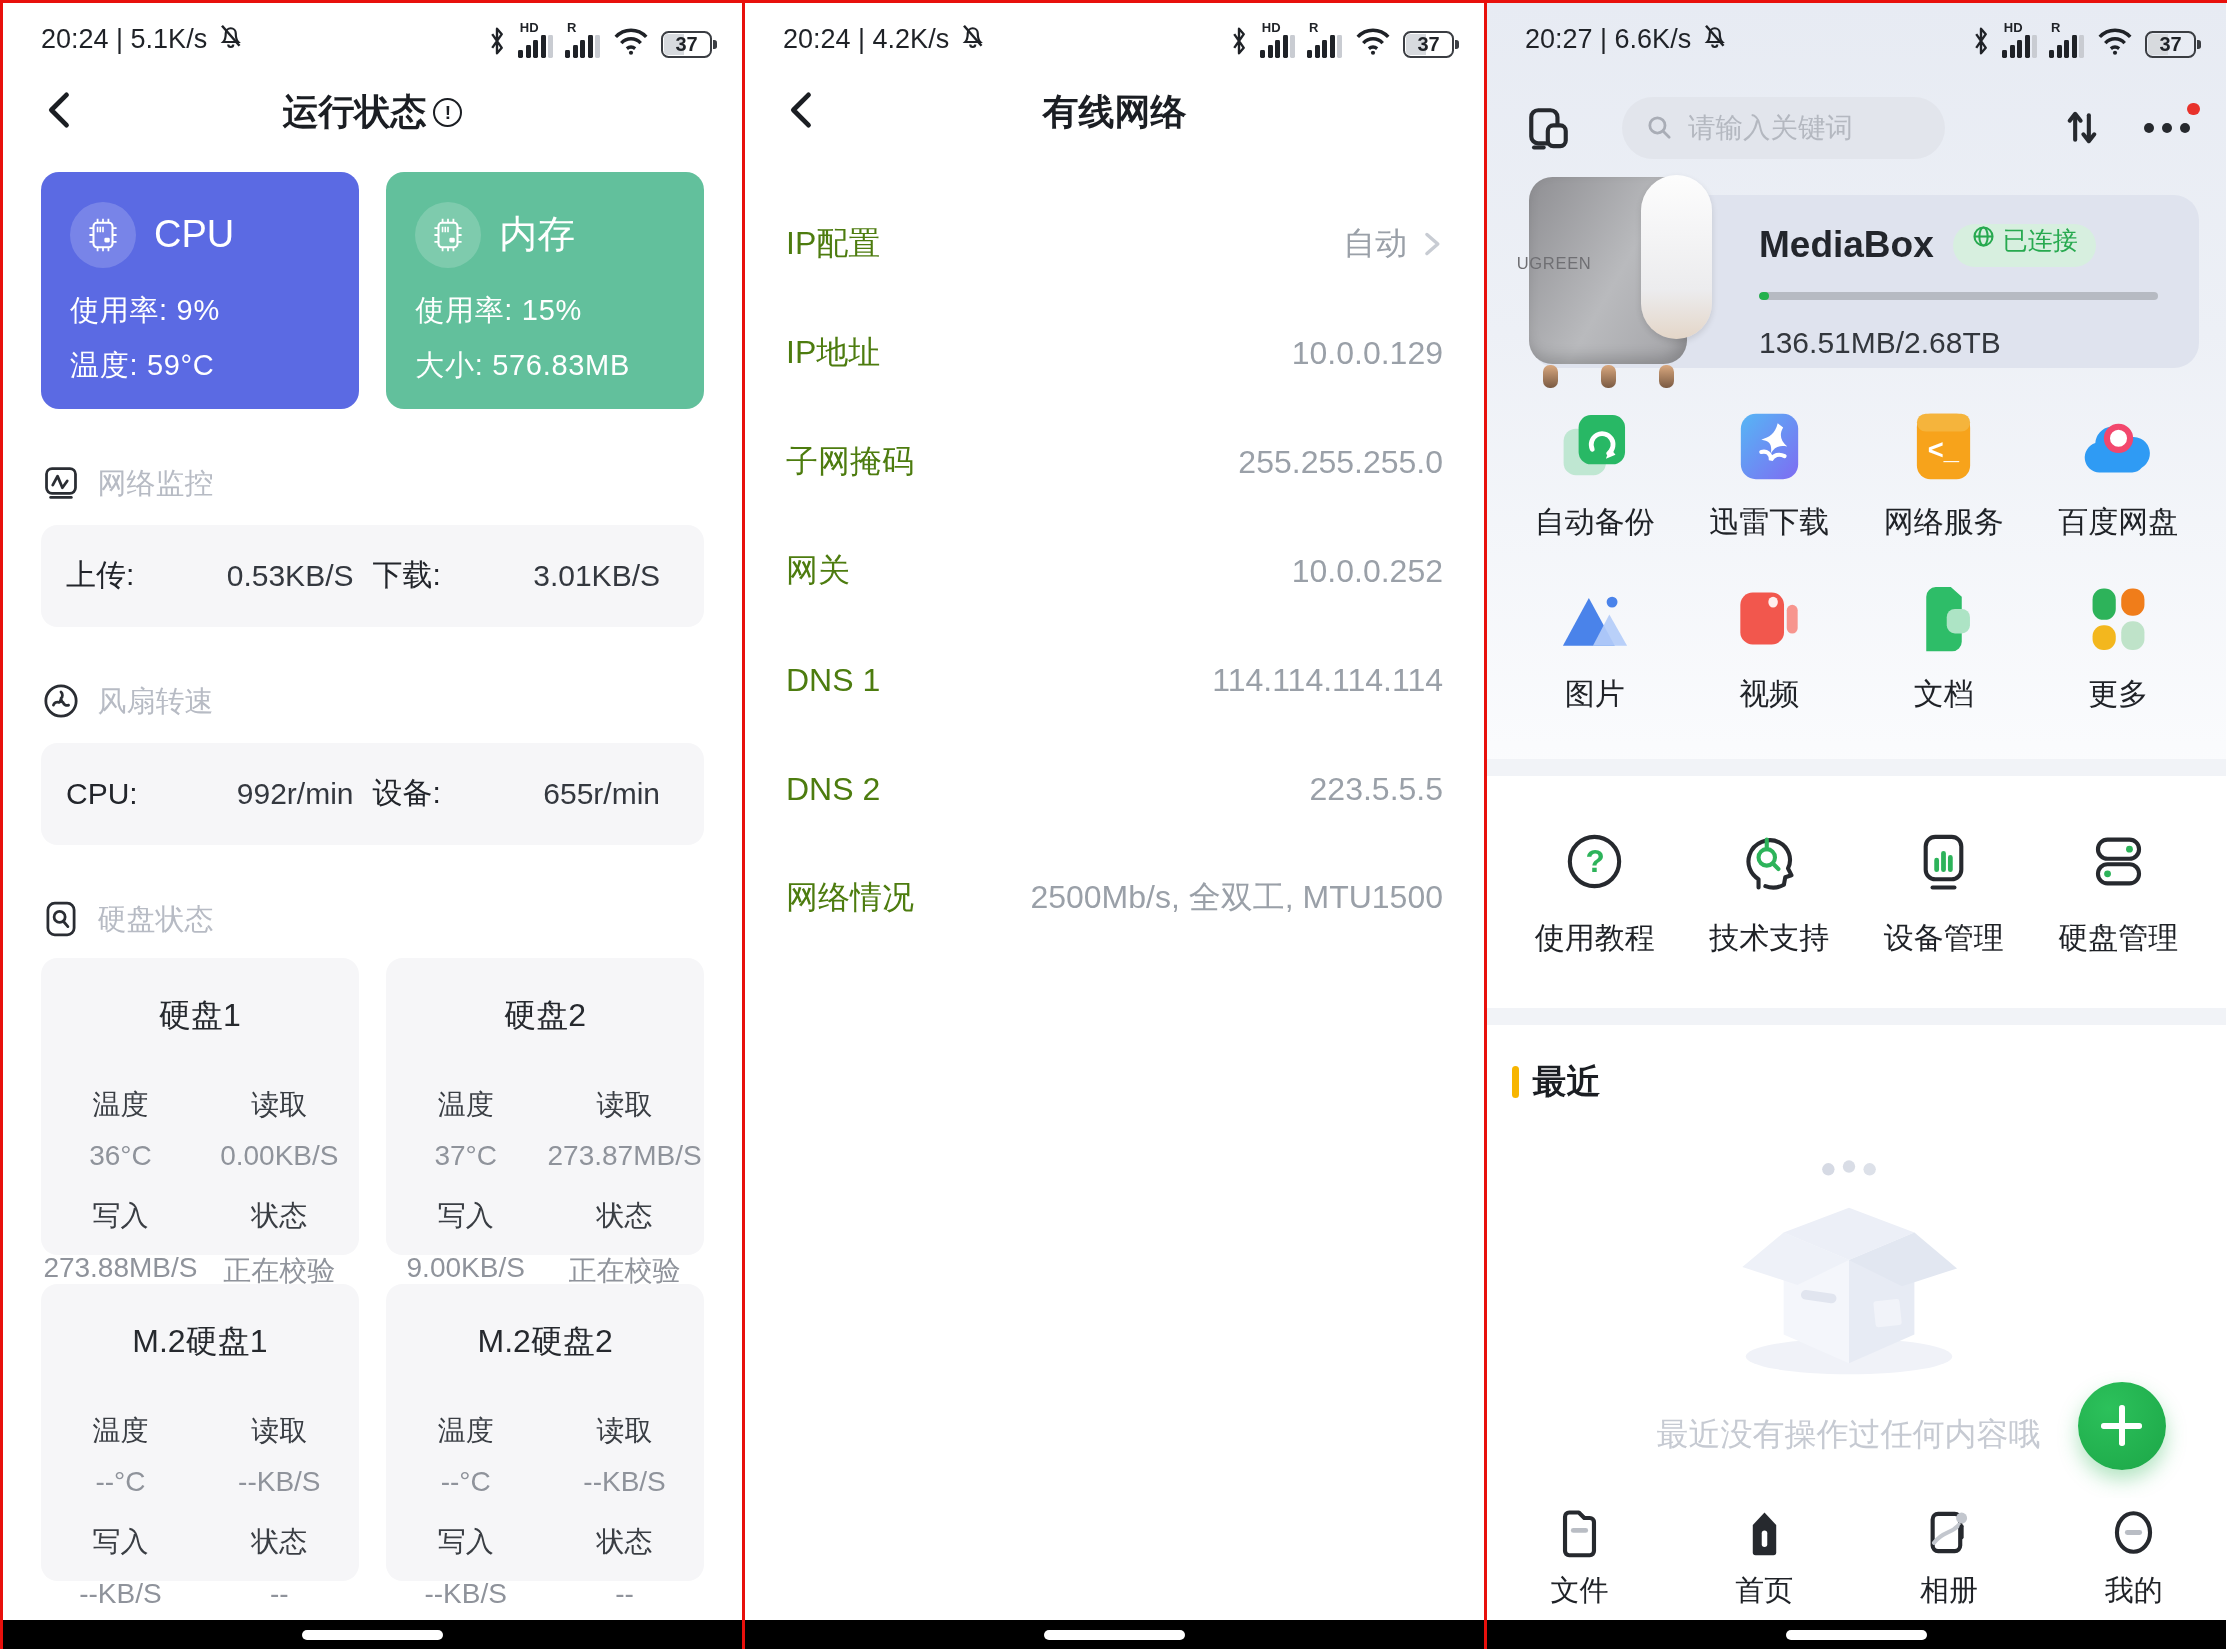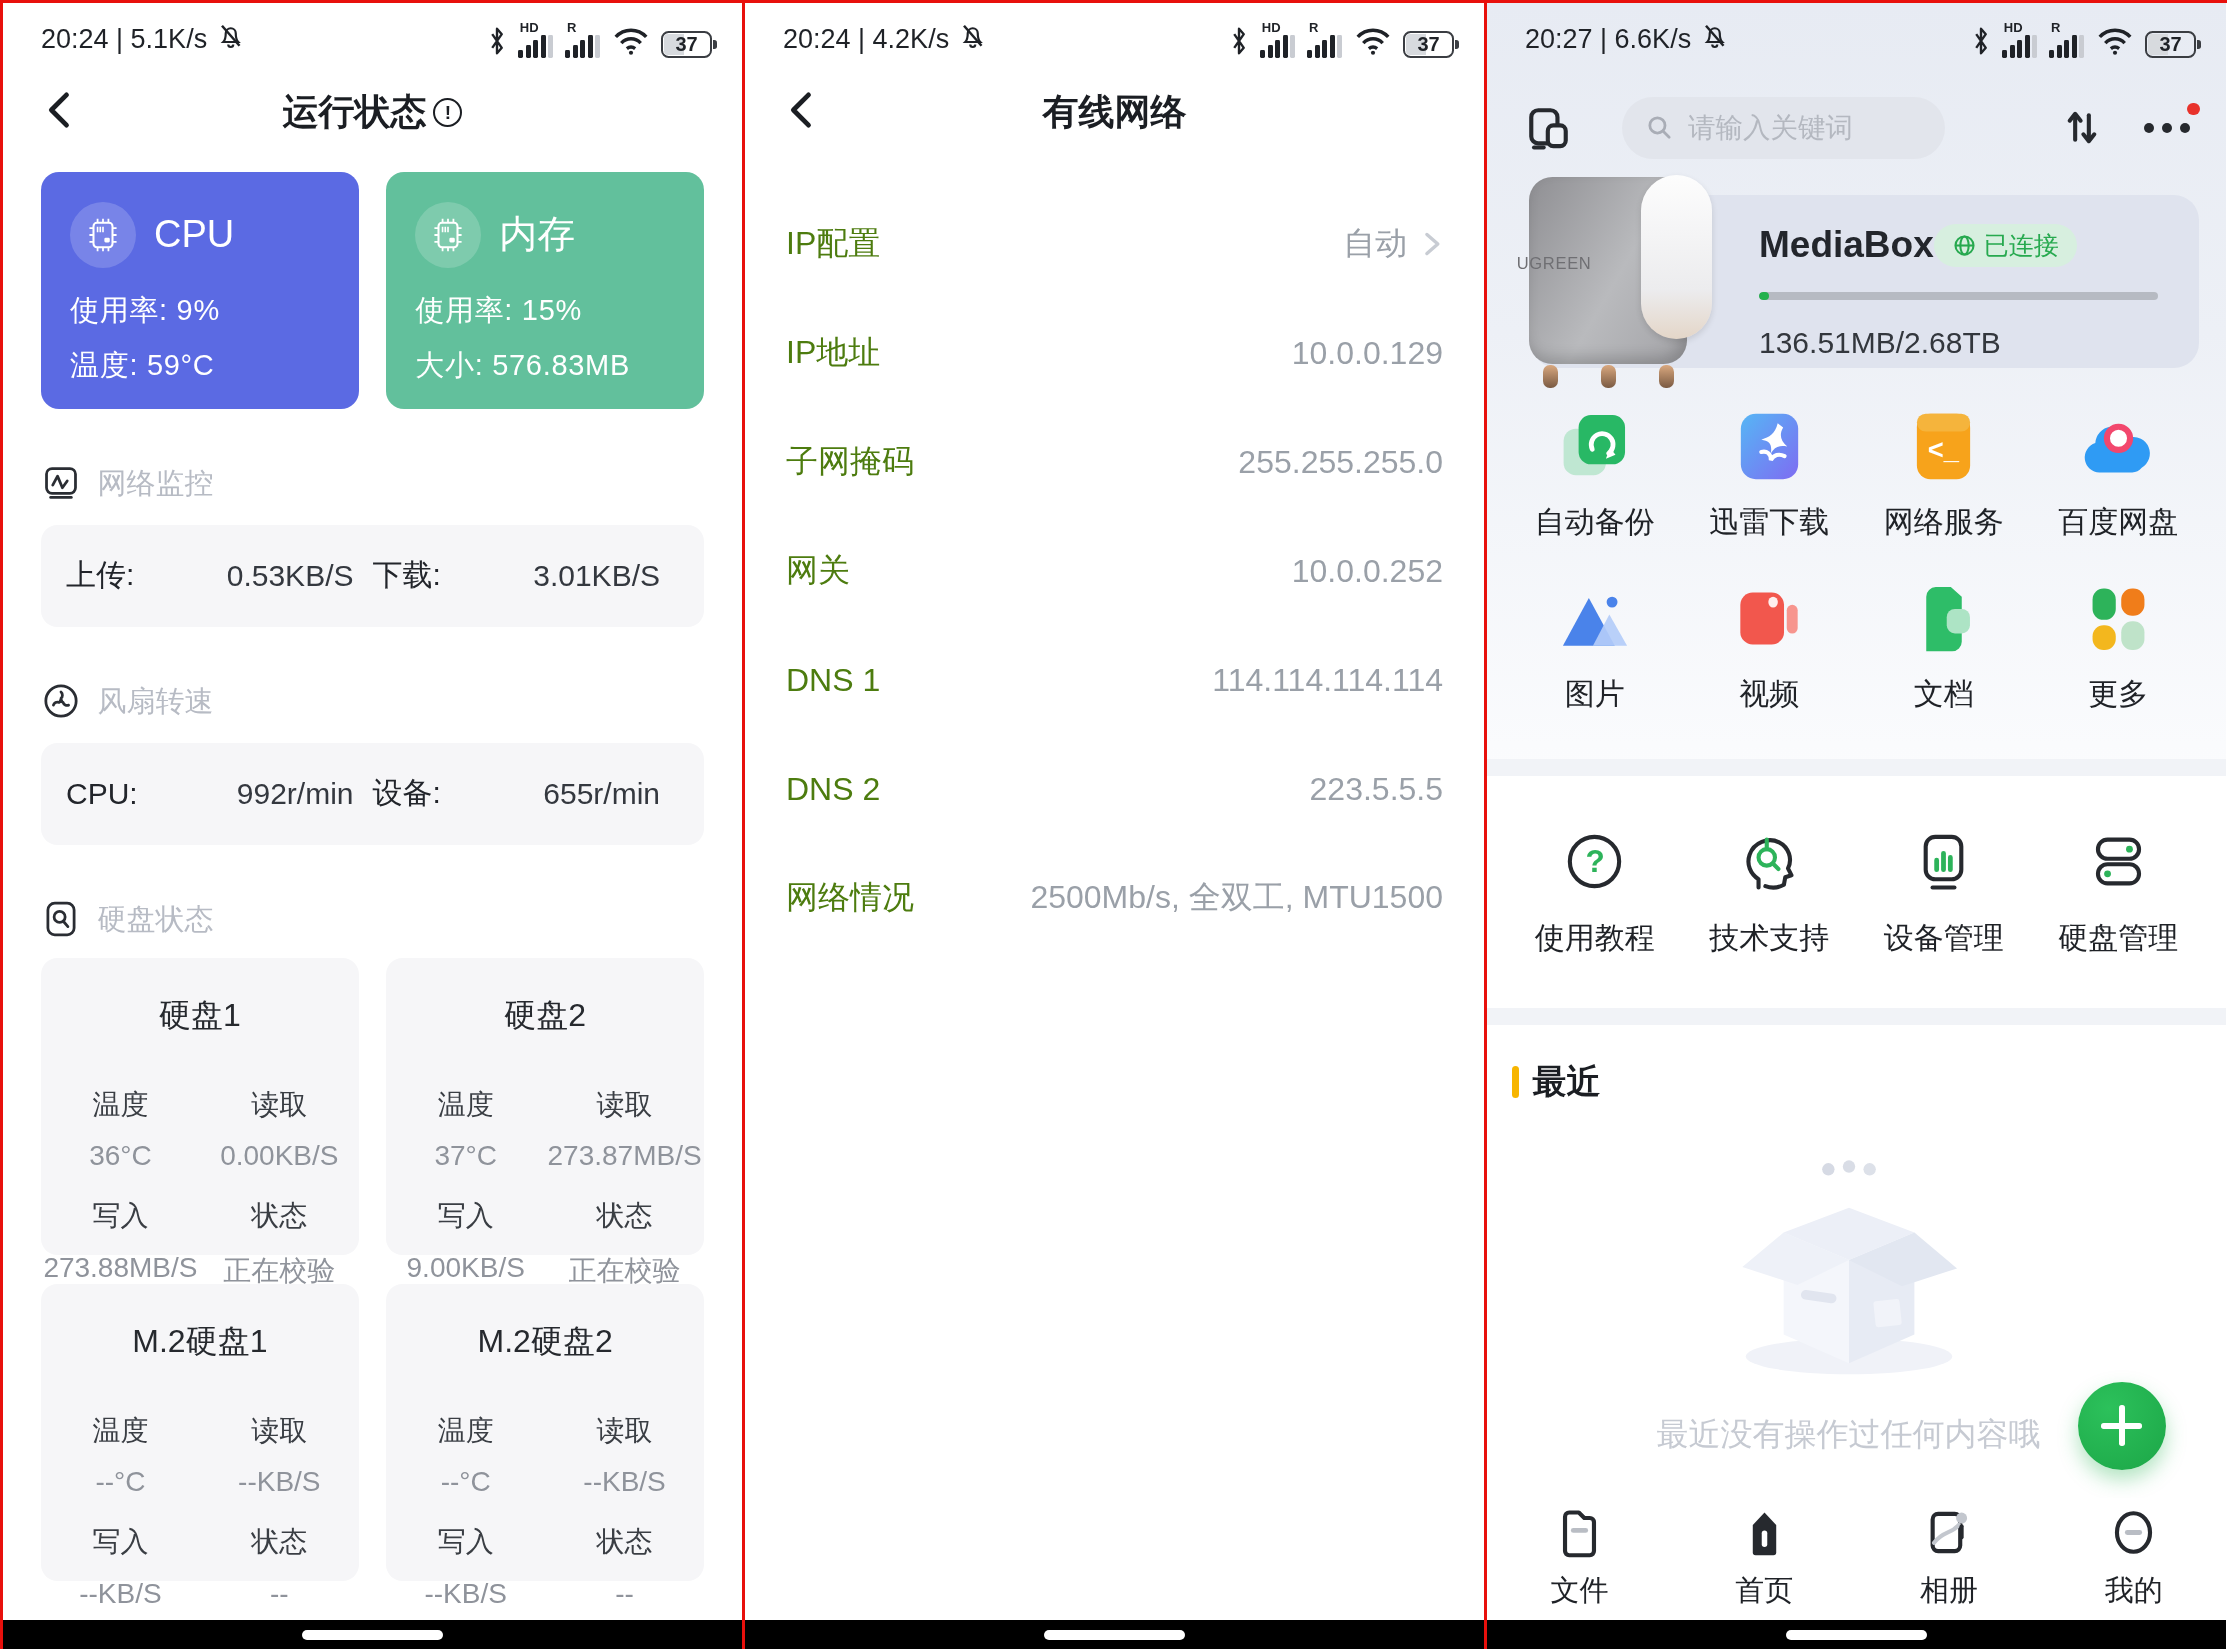--- a/index.html
+++ b/index.html
@@ -73,23 +73,23 @@
   .dots i{width:10.3px;height:10.3px;border-radius:50%;background:#26292e;}
   .dots::after{content:"";position:absolute;top:5.5px;right:-9.6px;width:12.4px;height:12.4px;background:#e8322b;border-radius:50%;}
   .mb-card{position:relative;margin:32px 27.5px 0 45px;height:173px;background:#dfe3ee;border-radius:25px;}
   .mb-device{position:absolute;left:-29px;top:-22px;width:220px;height:217px;}
   .dev-body{position:absolute;left:26px;top:4.1px;width:158px;height:187px;border-radius:23.4px;background:linear-gradient(120deg,#8f8f93,#b9babd 55%,#a3a3a7);box-shadow:inset -4.1px -6.9px 13.7px rgba(0,0,0,.18);}
   .dev-face{position:absolute;right:11px;top:2.7px;width:71px;height:164px;border-radius:36px;background:linear-gradient(180deg,#fdfdfd,#ececee 70%,#e4d6c8);box-shadow:0 2.7px 6.9px rgba(0,0,0,.12);}
   .dev-brand{position:absolute;left:13.7px;top:81px;font-size:16.5px;color:#6f6f73;letter-spacing:0.7px;}
   .dev-feet{position:absolute;left:40px;bottom:1.4px;width:131px;display:flex;justify-content:space-between;}
   .dev-feet i{width:15px;height:23.4px;background:linear-gradient(180deg,#d9a87f,#7a5a42);border-radius:6.9px;}
   .mb-content{padding:29px 41px 0 227px;}
-  .mb-titlerow{display:flex;align-items:center;}
+  .mb-titlerow{display:flex;align-items:center;gap:19px;}
   .mb-name{font-size:37px;font-weight:700;color:#23262c;}
-  .mb-badge{display:flex;align-items:center;gap:6.9px;background:#d7efdf;border-radius:22px;height:43px;padding:0 18px;font-size:25px;color:#27a94f;font-weight:500;}
+  .mb-badge{display:flex;align-items:flex-start;gap:6.9px;background:#d7efdf;border-radius:22px;height:43px;padding:0 18px;font-size:25px;color:#27a94f;font-weight:500;}
   .mb-bar{margin-top:25px;width:100%;height:8.2px;border-radius:4.1px;background:#b6bac2;overflow:hidden;position:relative;}
   .mb-fill{position:absolute;left:0;top:0;bottom:0;background:var(--green);border-radius:4.1px;}
   .mb-usage{margin-top:26px;font-size:30px;color:#33373d;}
   .app-grid{display:grid;grid-template-columns:repeat(4,1fr);row-gap:40px;margin-top:43px;padding:0 20.6px;}
   .app-item{display:flex;flex-direction:column;align-items:center;gap:18px;}
   .app-item .alabel{font-size:30px;color:#1f2227;font-weight:500;}
   .divider{height:17px;background:#f1f3f7;margin-top:44px;}
   .tools{display:grid;grid-template-columns:repeat(4,1fr);padding:54px 20.6px 0 20.6px;background:#fff;}
   .tool-item{display:flex;flex-direction:column;align-items:center;gap:23.4px;}
   .tool-item .tlabel{font-size:30px;color:#1f2227;font-weight:500;}

